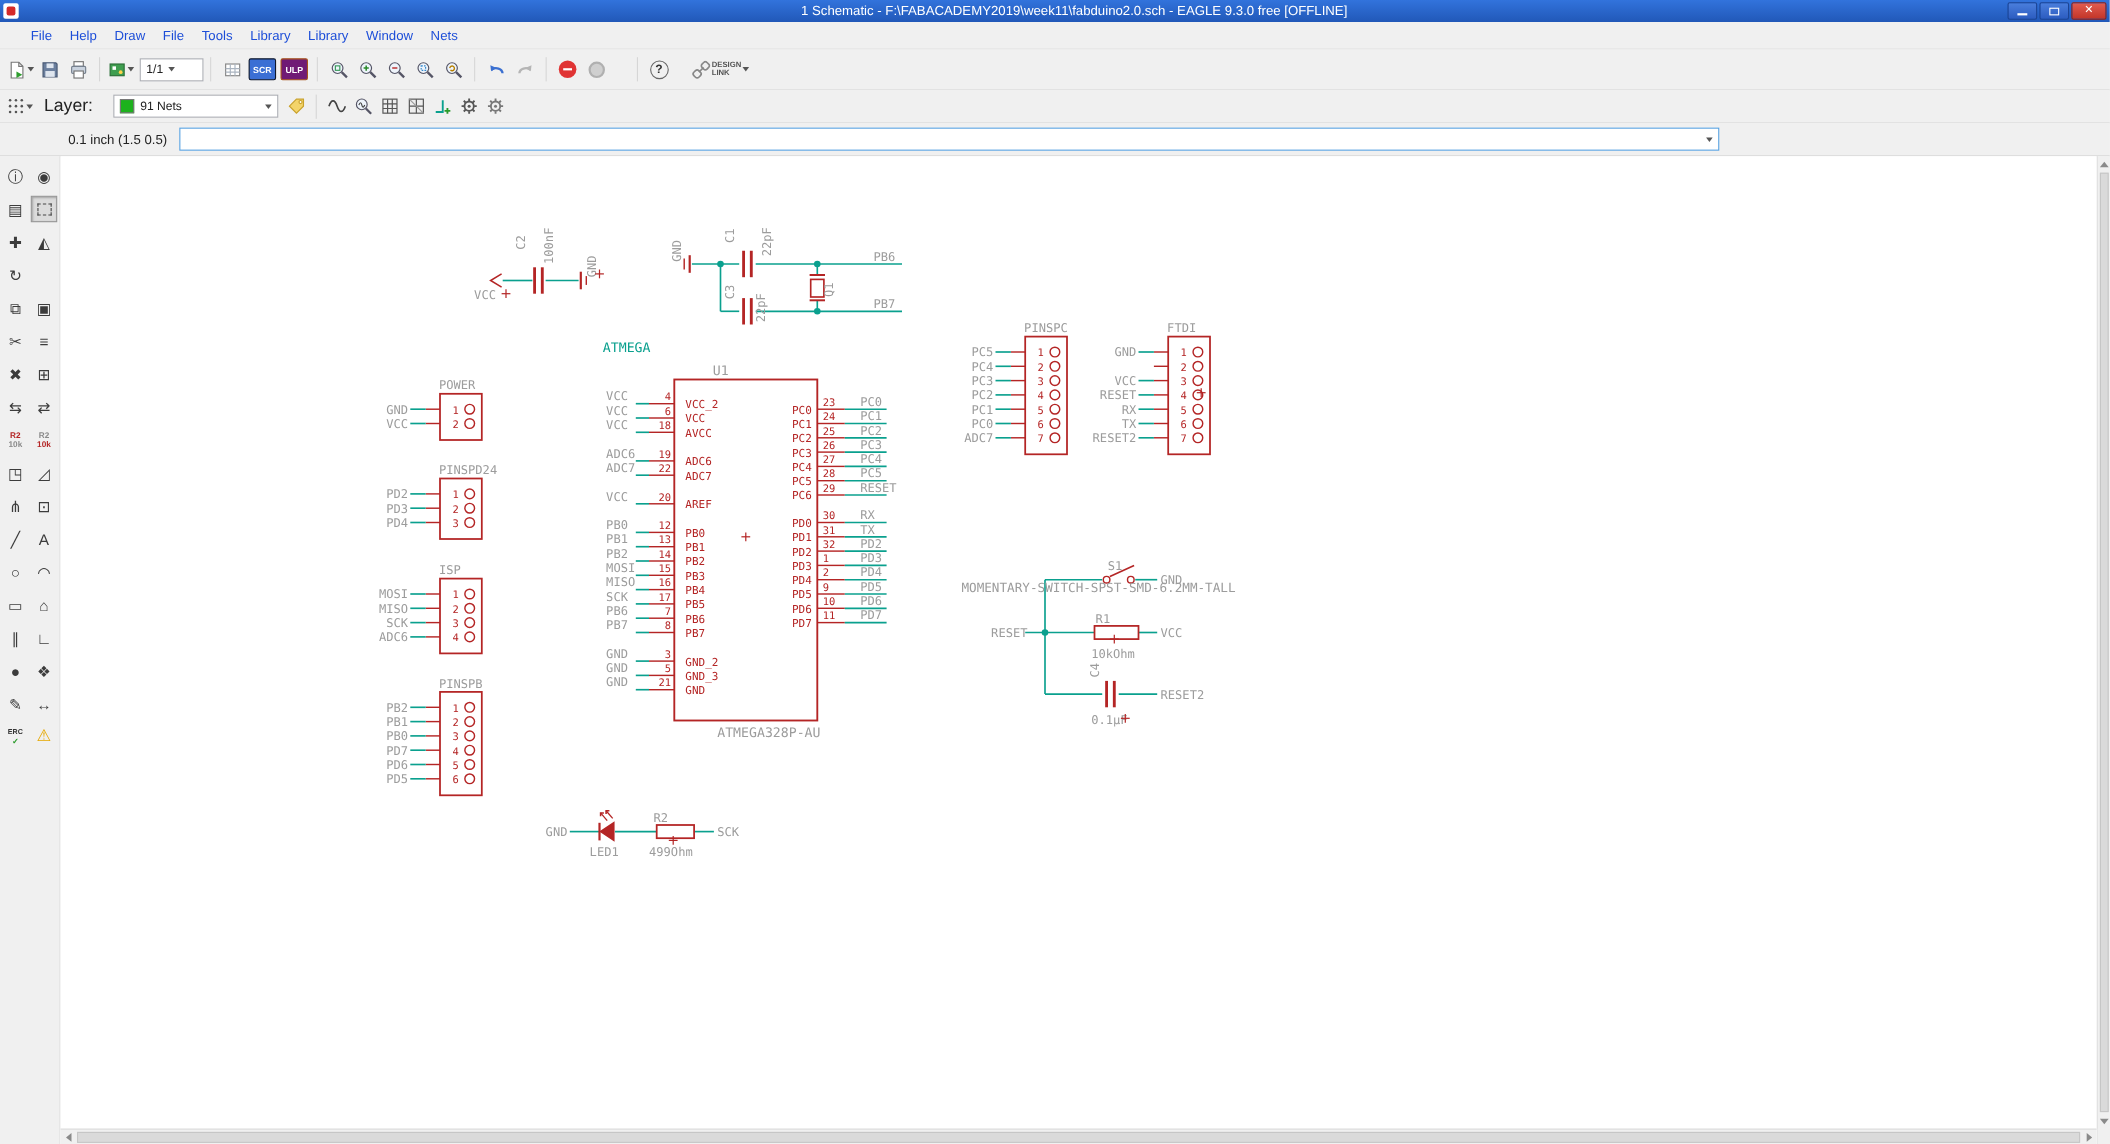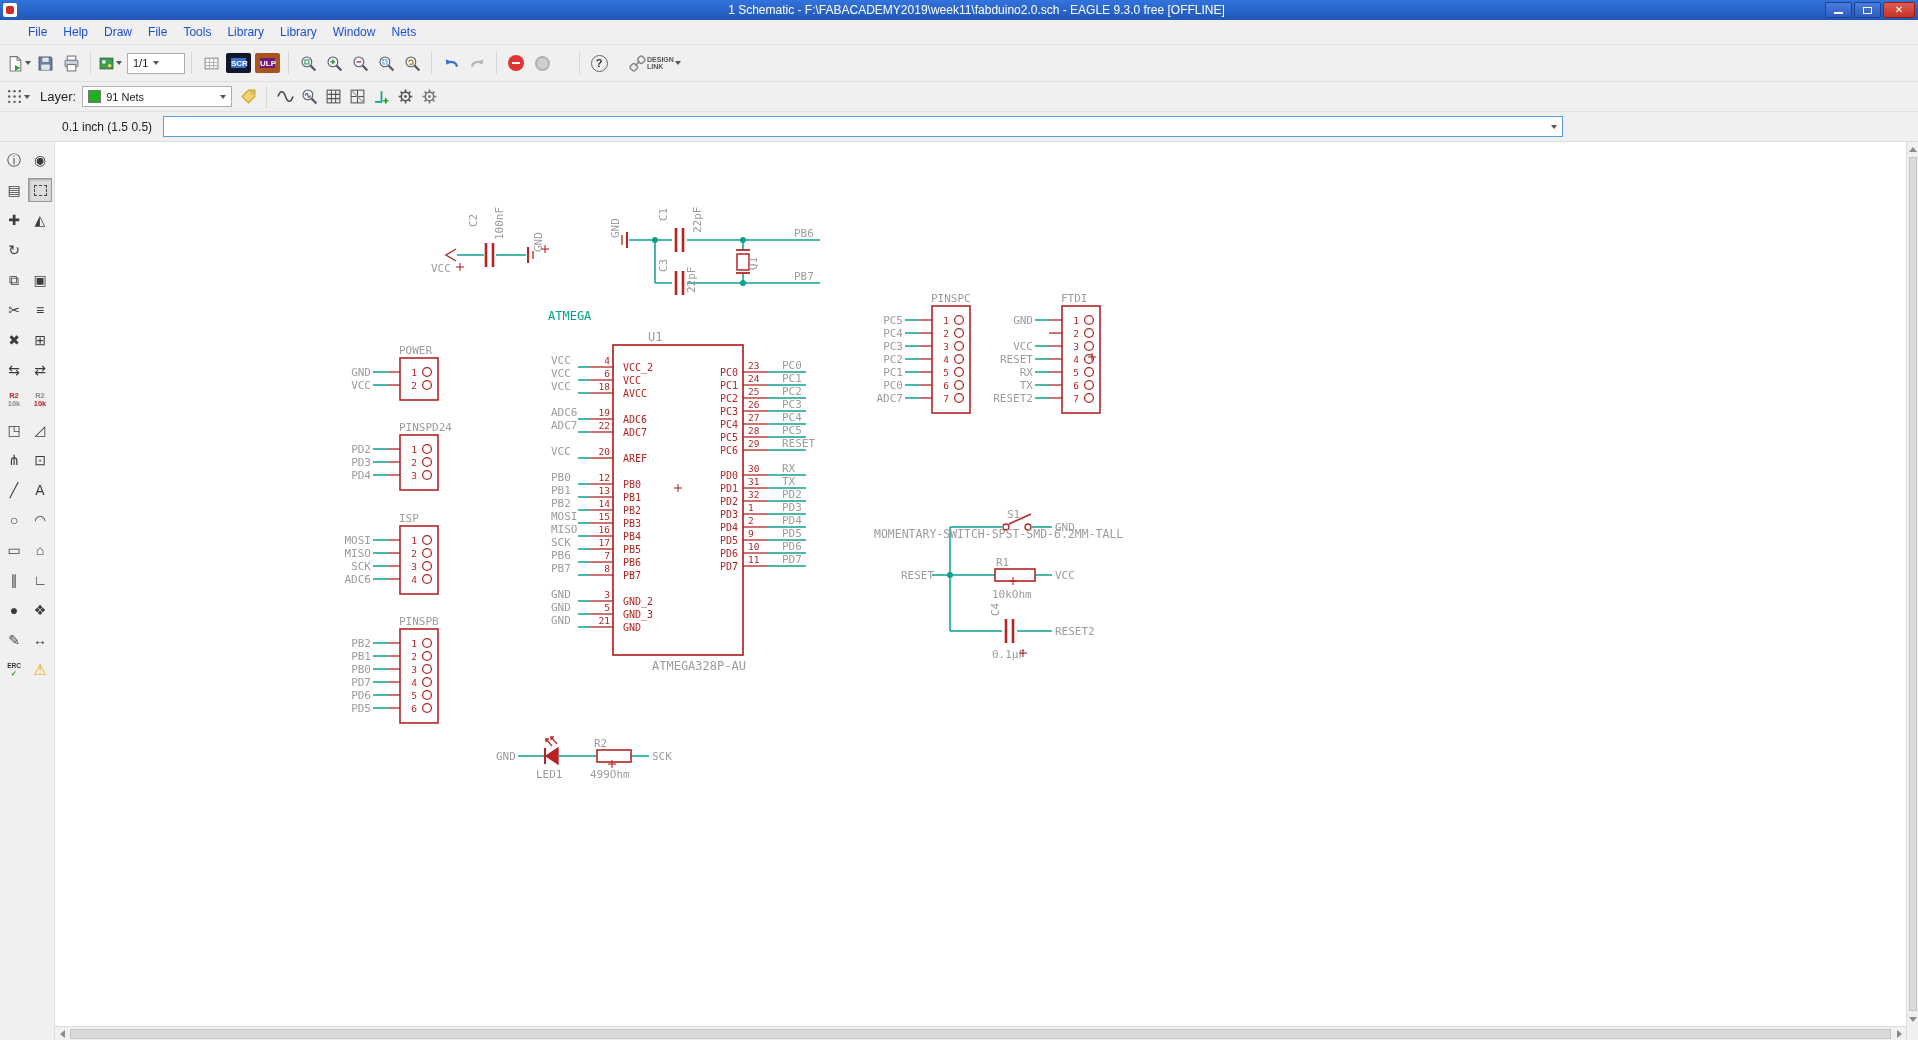--- a/index.html
+++ b/index.html
@@ -30,29 +30,29 @@
   .tbtn { width:26px; height:26px; border:none; background:transparent; display:flex; align-items:center; justify-content:center; gap:1px; padding:0; }
   .tb2 .tbtn { width:24px; height:24px; }
   .ic { width:17px; height:17px; flex:none; }
   .sep { width:1px; height:22px; background:#d6d6d6; margin:0 6px; flex:none; }
   .dd { width:0; height:0; border-left:3px solid transparent; border-right:3px solid transparent; border-top:4px solid #555; flex:none; }
   .combo { display:inline-flex; align-items:center; gap:5px; background:#fff; border:1px solid #abadb3; height:21px; padding:0 5px; font-size:11px; color:#222; }
   .sheetcombo { width:58px; margin-left:4px; justify-content:flex-start; }
   .layercombo { width:150px; margin:0 4px; }
   .layercombo .combo-txt { flex:1; }
   .swatch { width:13px; height:13px; border:1px solid #777; flex:none; }
-  .scrbtn { width:25px; height:20px; border-radius:2px; background:#3b6fd4; color:#fff; font-size:8px; font-weight:bold; border:5px solid #0f172a; margin:0 2px; }
+  .scrbtn { width:25px; height:20px; border-radius:2px; background:#3b6fd4; color:#fff; font-size:8px; font-weight:bold; border:1px solid #0f172a; margin:0 2px; }
   .ulpbtn { background:#701a75; border-color:#a8541c; }
   .stopc { width:16px; height:16px; border-radius:50%; background:#e03434; display:flex; align-items:center; justify-content:center; }
   .stopbar { width:8px; height:2.5px; background:#fff; }
   .graycirc { width:15px; height:15px; border-radius:50%; background:#cfcfcf; border:2px solid #b0b0b0; }
   .helpc { width:17px; height:17px; border:1.5px solid #666; border-radius:50%; font-size:11px; font-weight:bold; color:#333; display:flex; align-items:center; justify-content:center; }
   .dlink { width:auto; padding:0 3px; }
   .dl-txt { display:flex; flex-direction:column; font-size:7px; font-weight:bold; color:#555; line-height:7px; text-align:left; }
-  .layerlbl { font-size:13px; color:#222; margin:0 2px 0 10px; }
+  .layerlbl { font-size:16px; color:#222; margin:0 15px 0 10px; }
 
   
   .coordbar { height:30px; background:#f0f0f0; display:flex; align-items:center; border-bottom:1px solid #dcdcdc; flex:none; padding-left:62px; }
   .pos { width:101px; font-size:12px; color:#222; flex:none; }
   .cmd-combo { width:1400px; height:21px; background:#fff; border:1px solid #56a0e0; display:flex; align-items:center; padding:0 5px; flex:none; }
   .cmd { flex:1; border:none; outline:none; font-size:12px; font-family:"Liberation Sans",sans-serif; height:17px; }
 
   
   .content { display:flex; flex:1; min-height:0; }
   .palette { width:55px; background:#f0f0f0; border-right:1px solid #dfdfdf; padding-top:3px; flex:none; }

